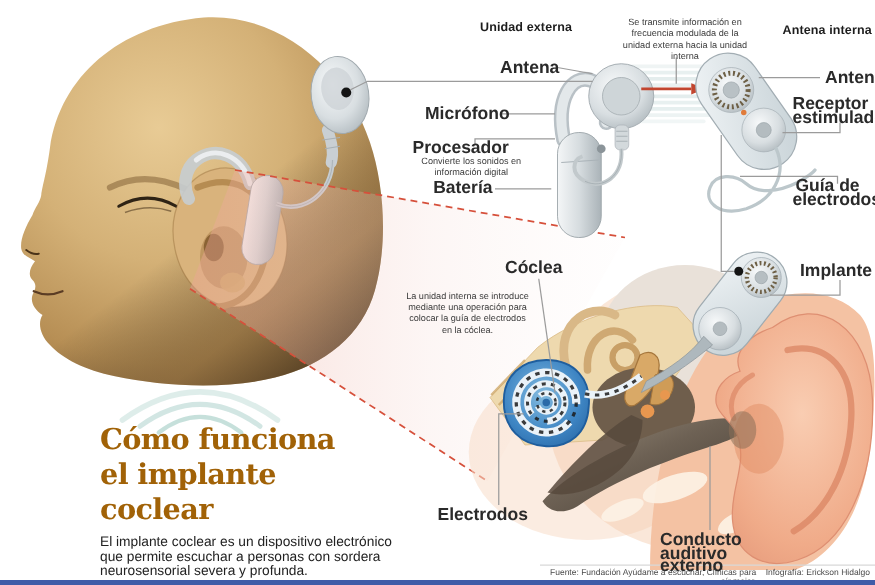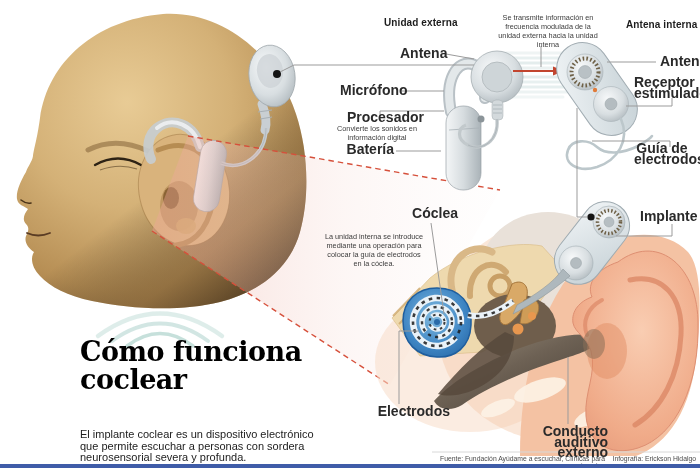--- a/index.html
+++ b/index.html
@@ -4,24 +4,24 @@
 <style>
   html,body{margin:0;padding:0;}
   body{width:700px;height:468px;overflow:hidden;background:#fff;
        font-family:"Liberation Sans","DejaVu Sans",sans-serif;}
   #stage{position:relative;width:700px;height:366px;background:#fff;}
   #art{position:absolute;left:0;top:0;}
   .hdr{position:absolute;font-size:10px;font-weight:bold;color:#1d1d1d;letter-spacing:.1px;}
   .lbl{position:absolute;font-size:14px;font-weight:bold;color:#2a2a2a;line-height:10.5px;}
   .note{position:absolute;font-size:7.3px;font-weight:normal;color:#3c3c3c;line-height:9px;text-align:center;}
   .ra{text-align:right;}
-  .ctr{text-align:right;}
+  .ctr{text-align:left;}
   #title{position:absolute;left:80px;top:338px;width:250px;
          font-family:"DejaVu Serif","Liberation Serif",serif;
-         font-size:27px;line-height:28px;font-weight:bold;color:#000000;letter-spacing:-.5px;}
+         font-size:23px;line-height:28px;font-weight:bold;color:#a16207;letter-spacing:-.5px;}
   #intro{position:absolute;left:80px;top:429px;width:252px;font-size:11px;line-height:11.5px;color:#222;}
   #src{position:absolute;left:433px;top:455px;width:172px;font-size:6.8px;color:#4a4a4a;text-align:right;}
   #credit{position:absolute;left:612px;top:455px;width:84px;font-size:6.8px;color:#4a4a4a;text-align:right;}
   #bluebar{position:absolute;left:0;top:464px;width:700px;height:4px;}
 </style>
 </head>
 <body>
 
 <div id="stage">
 
@@ -295,20 +295,21 @@
   <div class="lbl ra" style="left:640px;top:211px;width:50px;text-align:center;">Implante</div>
 
   <div class="lbl ctr" style="left:404px;top:208px;width:54px;">Cóclea</div>
   <div class="note" style="left:323px;top:232px;width:102px;">La unidad interna se introduce mediante una operación para colocar la guía de electrodos en la cóclea.</div>
 
   <div class="lbl ctr" style="left:350px;top:406px;width:100px;">Electrodos</div>
   <div class="lbl ctr" style="left:528px;top:426px;width:80px;">Conducto auditivo externo</div>
 
   <div id="title">
     <div>Cómo funciona</div>
+    <div>el implante</div>
     <div>coclear</div>
   </div>
   <div id="intro">El implante coclear es un dispositivo electrónico que permite escuchar a personas con sordera neurosensorial severa y profunda.</div>
 
   <div id="src">Fuente: Fundación Ayúdame a escuchar, Clínicas para oír mejor.</div>
   <div id="credit">Infografía: Erickson Hidalgo</div>
   <div id="bluebar" style="background: rgb(63, 92, 168);"></div>
 </div>
 
 </body></html>

